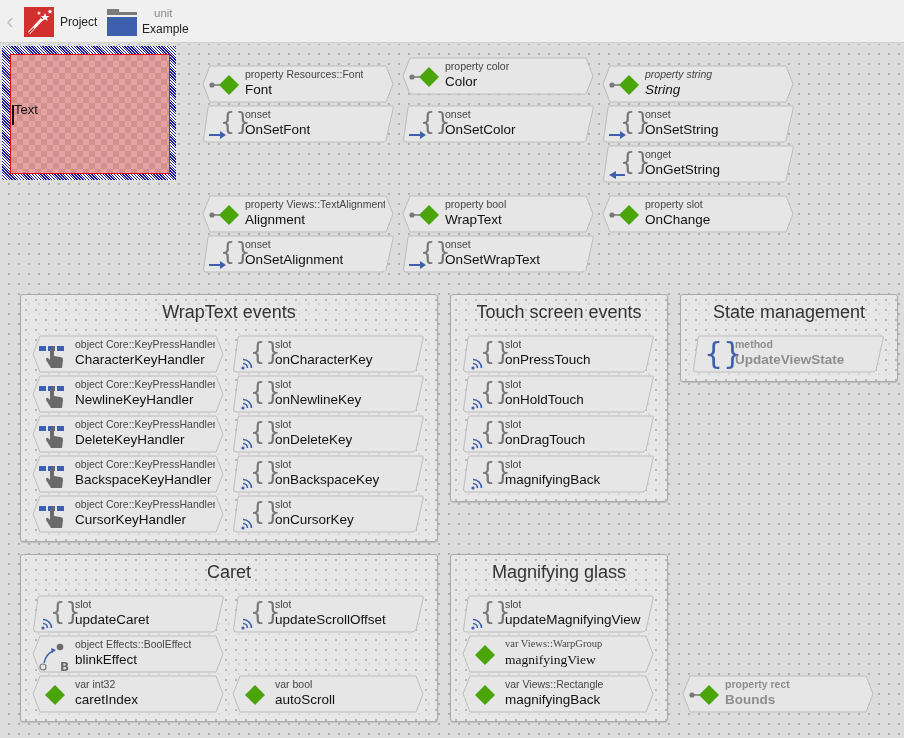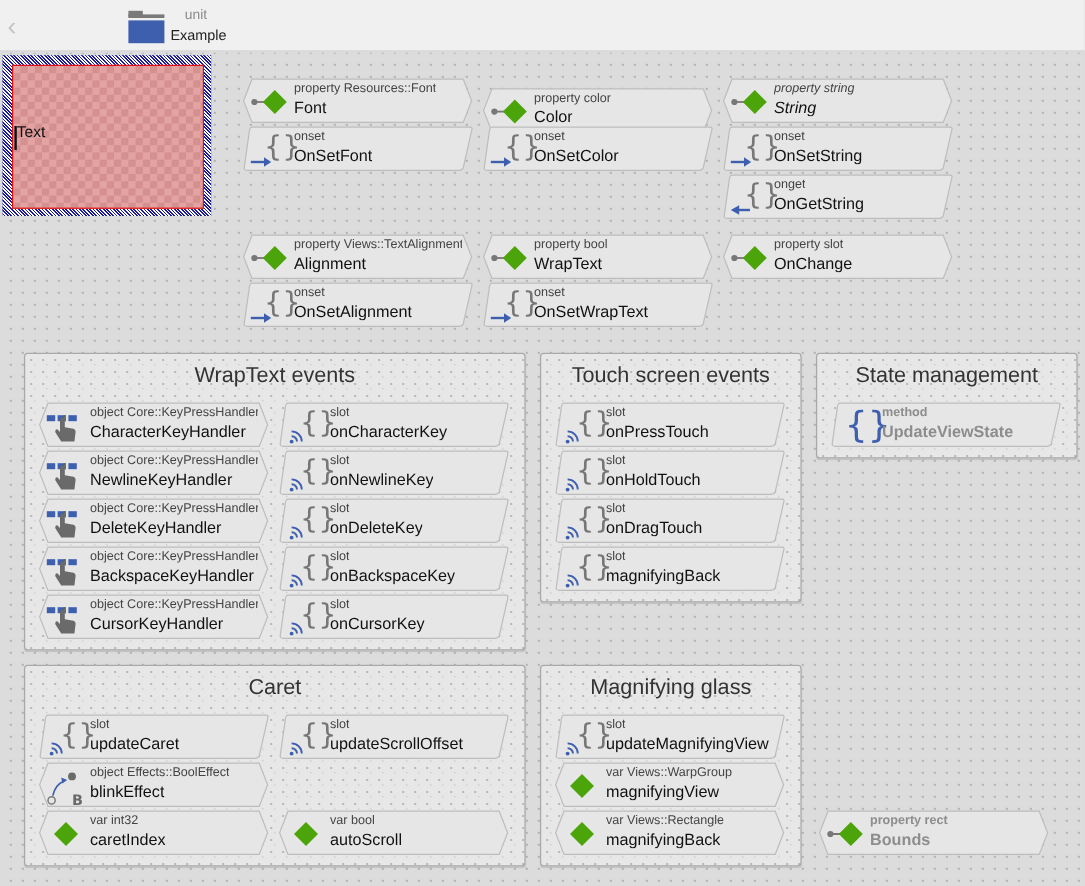--- a/index.html
+++ b/index.html
@@ -115,20 +115,32 @@
   }
 </style>
 </head>
 <body>
 
 <div class="topbar">
   <div class="back-btn">
     <span>‹</span>
   </div>
 
+  <div class="crumb crumb-project">
+    <div class="project-icon">
+      <svg width="30" height="30" viewBox="0 0 30 30">
+        <line x1="5" y1="26" x2="18" y2="12" stroke="#fff" stroke-width="3"></line>
+        <line x1="5" y1="26" x2="10" y2="21" stroke="#d32f2f" stroke-width="1.2"></line>
+        <polygon points="21,6 22.2,9 25.5,9 22.8,11 23.8,14 21,12.2 18.2,14 19.2,11 16.5,9 19.8,9" fill="#fff"></polygon>
+        <polygon points="26,2 26.7,3.8 28.6,3.8 27.1,5 27.6,6.8 26,5.7 24.4,6.8 24.9,5 23.4,3.8 25.3,3.8" fill="#fff"></polygon>
+        <polygon points="15,4 15.6,5.5 17.2,5.5 15.9,6.5 16.4,8 15,7.1 13.6,8 14.1,6.5 12.8,5.5 14.4,5.5" fill="#fff"></polygon>
+      </svg>
+    </div>
+    <span class="project-label">Project</span>
+  </div>
 
   <div class="crumb crumb-unit">
     <div class="folder-icon">
       <div class="folder-tab"></div>
         <div class="folder-bar"></div>
         <div class="folder-body"></div>
     </div>
     <span class="crumb-small">unit</span>
     <span class="crumb-big">Example</span>
   </div>
@@ -170,21 +182,21 @@
         <div class="ico">
           <svg viewBox="0 0 36 34">
             <text x="12" y="22" font-size="24" fill="#777" font-family="DejaVu Sans, sans-serif">{}</text>
             <line x1="1" y1="27" x2="15" y2="27" stroke="#3d5fae" stroke-width="2"></line>
             <polygon points="12,23 18,27 12,31" fill="#3d5fae"></polygon>
           </svg>
         </div>
         <span class="kind">onset</span>
         <span class="name">OnSetFont</span>
       </div>
-      <div class="brick" style="left: 402px; top: 29px;">
+      <div class="brick" style="left: 402px; top: 13px;">
         <div class="shape">
           <svg viewBox="0 0 192 38" preserveAspectRatio="none">
             <polygon points="8,1 184,1 191,19 184,37 8,37 1,19" fill="#e6e6e6" stroke="#bdbdbd" stroke-width="1"></polygon>
           </svg>
         </div>
         <div class="ico">
           <svg viewBox="0 0 36 34">
             <line x1="4" y1="17" x2="12" y2="17" stroke="#777" stroke-width="1.5"></line>
             <circle cx="4" cy="17" r="2.6" fill="#777"></circle>
             <polygon points="21,7 31,17 21,27 11,17" fill="#4aa40a"></polygon>
@@ -719,21 +731,21 @@
           <svg viewBox="0 0 36 34">
             <text x="12" y="22" font-size="24" fill="#777" font-family="DejaVu Sans, sans-serif">{}</text>
             <circle cx="5" cy="30" r="1.6" fill="#3d5fae"></circle>
             <path d="M5,25.5 A4.5,4.5 0 0 1 9.5,30" fill="none" stroke="#3d5fae" stroke-width="1.6"></path>
             <path d="M5,21.5 A8.5,8.5 0 0 1 13.5,30" fill="none" stroke="#3d5fae" stroke-width="1.6"></path>
           </svg>
         </div>
         <span class="kind">slot</span>
         <span class="name">updateMagnifyingView</span>
       </div>
-      <div class="brick" style="left: 462px; top: 591px;">
+      <div class="brick" style="left: 462px; top: 591px; font-family: Liberation Serif, serif;">
         <div class="shape">
           <svg viewBox="0 0 192 38" preserveAspectRatio="none">
             <polygon points="8,1 184,1 191,19 184,37 8,37 1,19" fill="#e6e6e6" stroke="#bdbdbd" stroke-width="1"></polygon>
           </svg>
         </div>
         <div class="ico">
           <svg viewBox="0 0 36 34">
             <polygon points="17,7 27,17 17,27 7,17" fill="#4aa40a"></polygon>
           </svg>
         </div>

